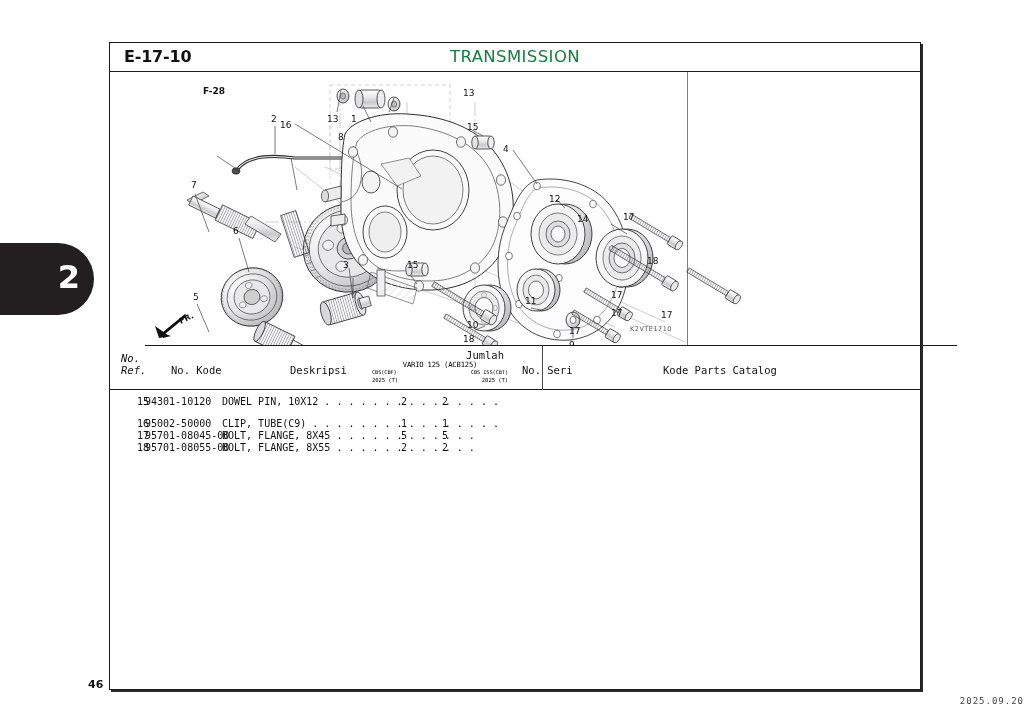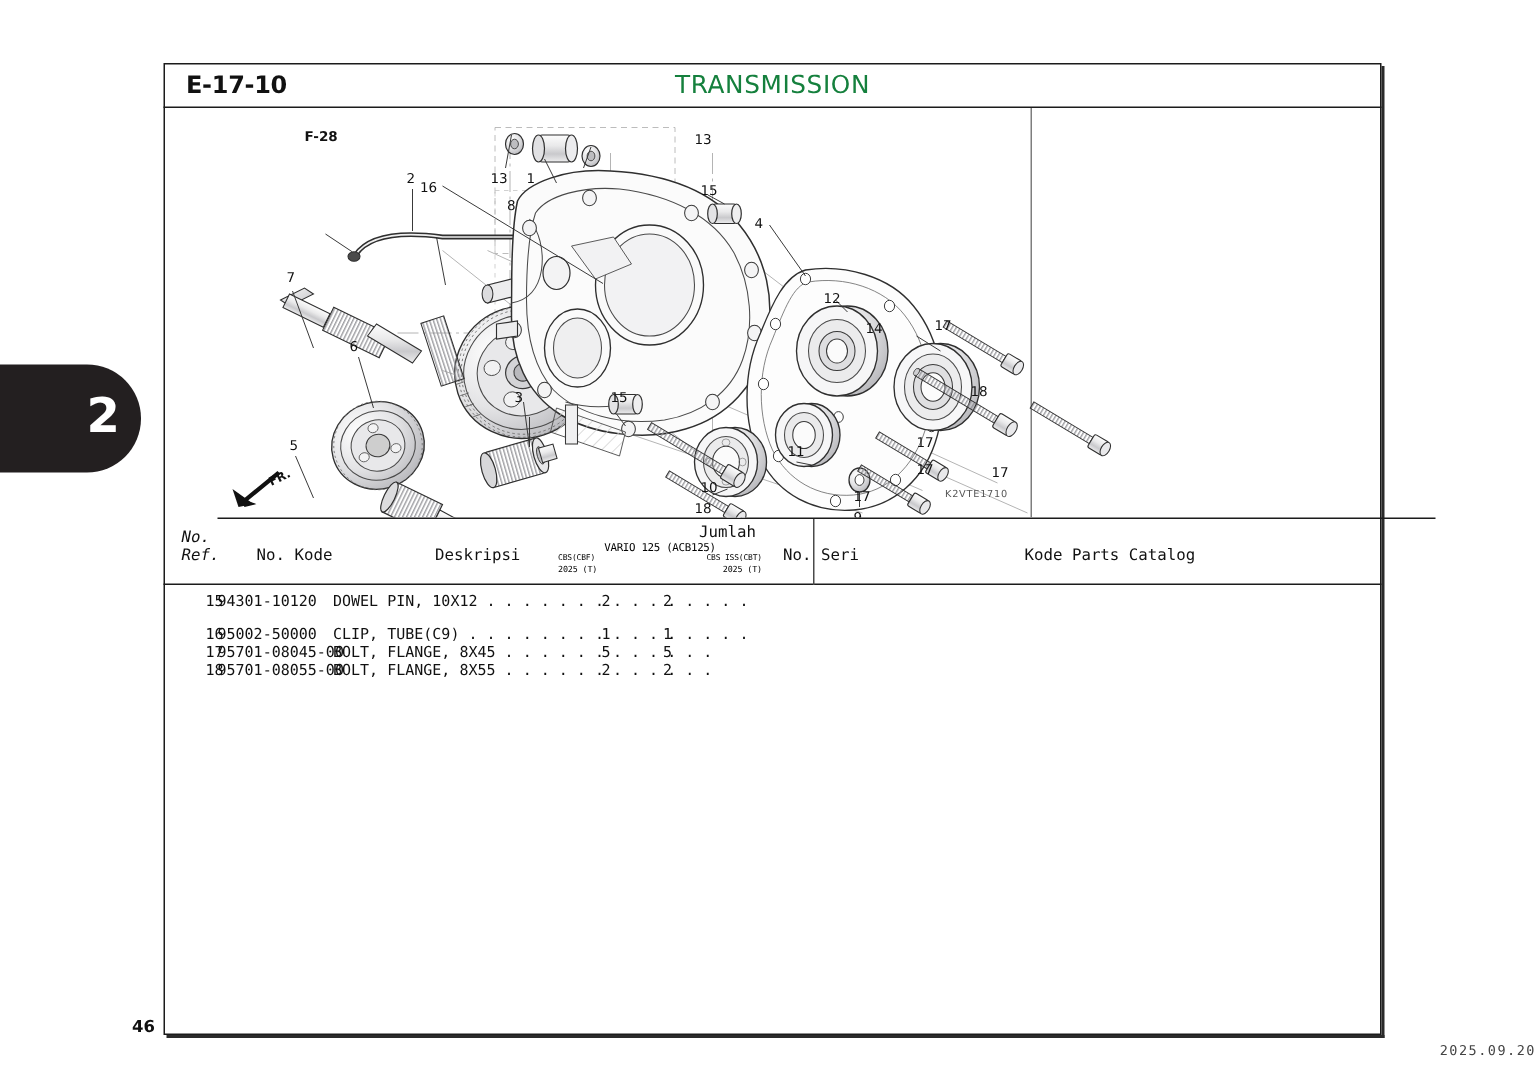--- a/index.html
+++ b/index.html
@@ -92,21 +92,21 @@
   }
   .th{position:absolute;color:#111;font-size:10.5px;}
   .th-noref{left:12px;top:6px;line-height:12px;font-style:italic;}
   .th-part{left:62px;top:18px;}
   .th-desc{left:170px;top:18px;padding-left:11px;}
   .th-jumlah{left:267px;top:3px;width:128px;text-align:right;}
   .th-j-sub{position:absolute;left:267px;top:14px;width:128px;text-align:center;font-size:7.2px;letter-spacing:-0.2px;}
   .th-j-sub2{position:absolute;left:263px;top:23px;width:136px;display:flex;justify-content:space-between;font-size:5.3px;letter-spacing:-0.1px;}
   .th-j-sub3{position:absolute;left:263px;top:31px;width:136px;display:flex;justify-content:space-between;font-size:5.6px;letter-spacing:-0.1px;}
   .th-seri{left:413px;top:18px;}
-  .th-kode{left:528px;top:18px;padding-left:46px;}
+  .th-kode{left:508px;top:18px;padding-left:46px;}
   .thead-vline{
     position:absolute;left:433px;top:0;height:44px;width:0;
     border-left:1.1px solid #4a4a4a;
   }
 
   .tbody{
     position:absolute;left:109px;top:390px;
     width:812px;height:290px;
   }
   .row{position:absolute;height:12px;font-size:10px;color:#111;white-space:nowrap;}

